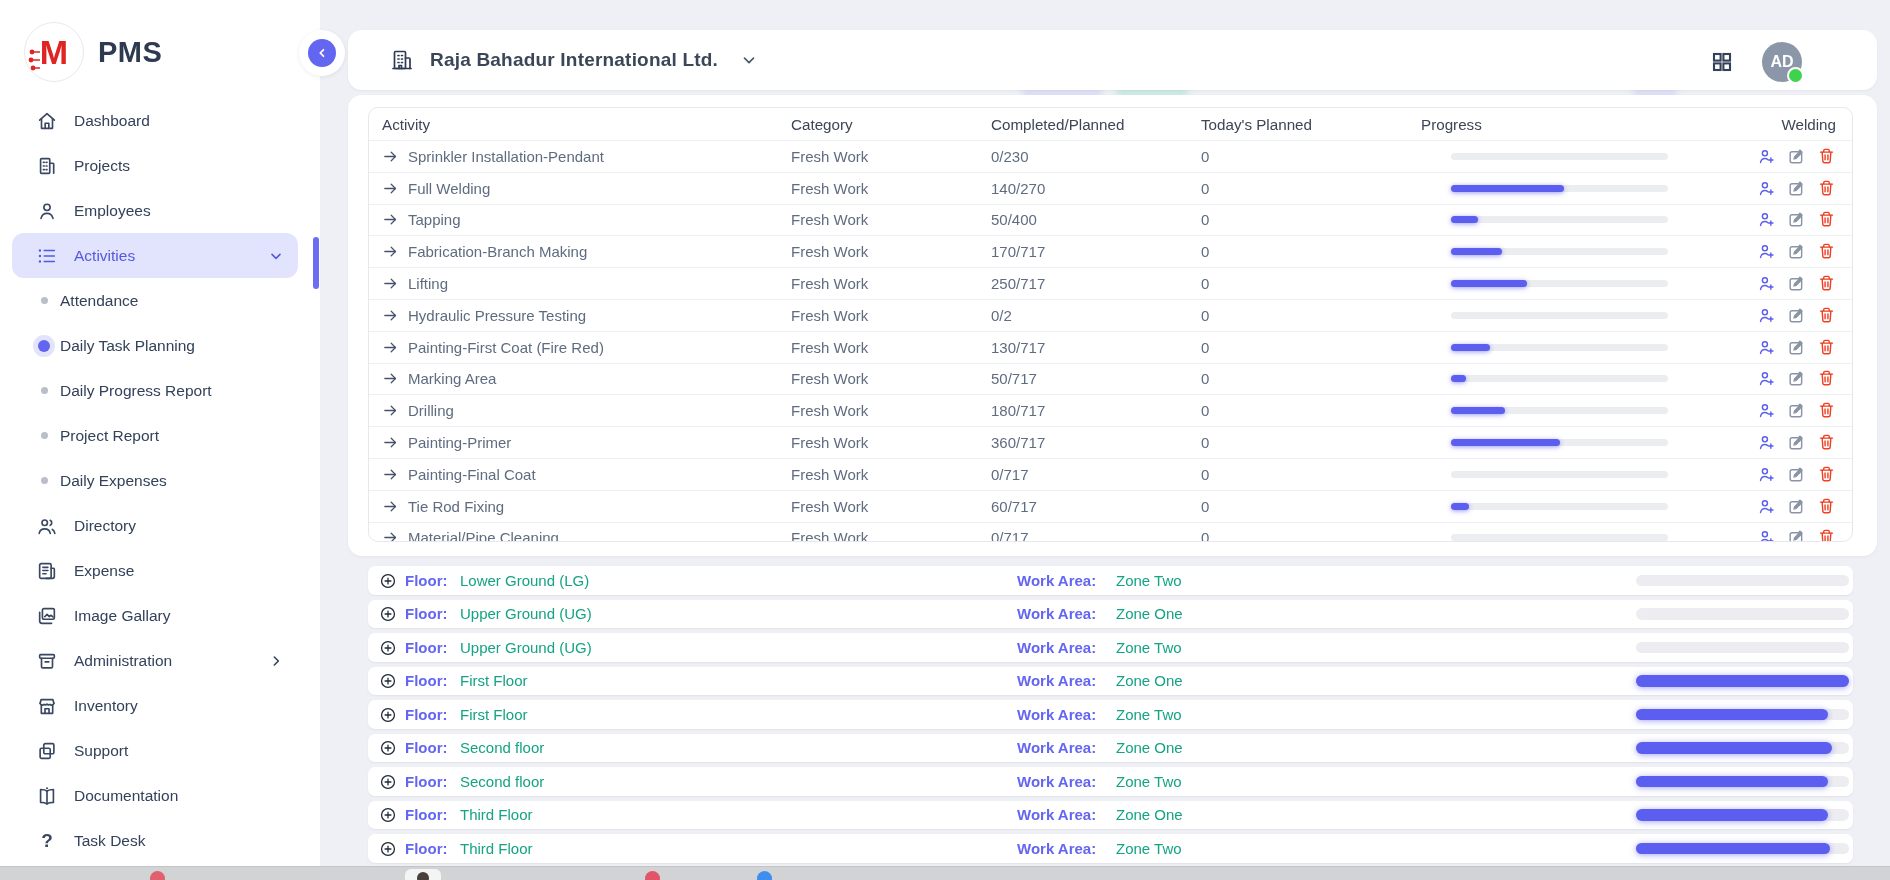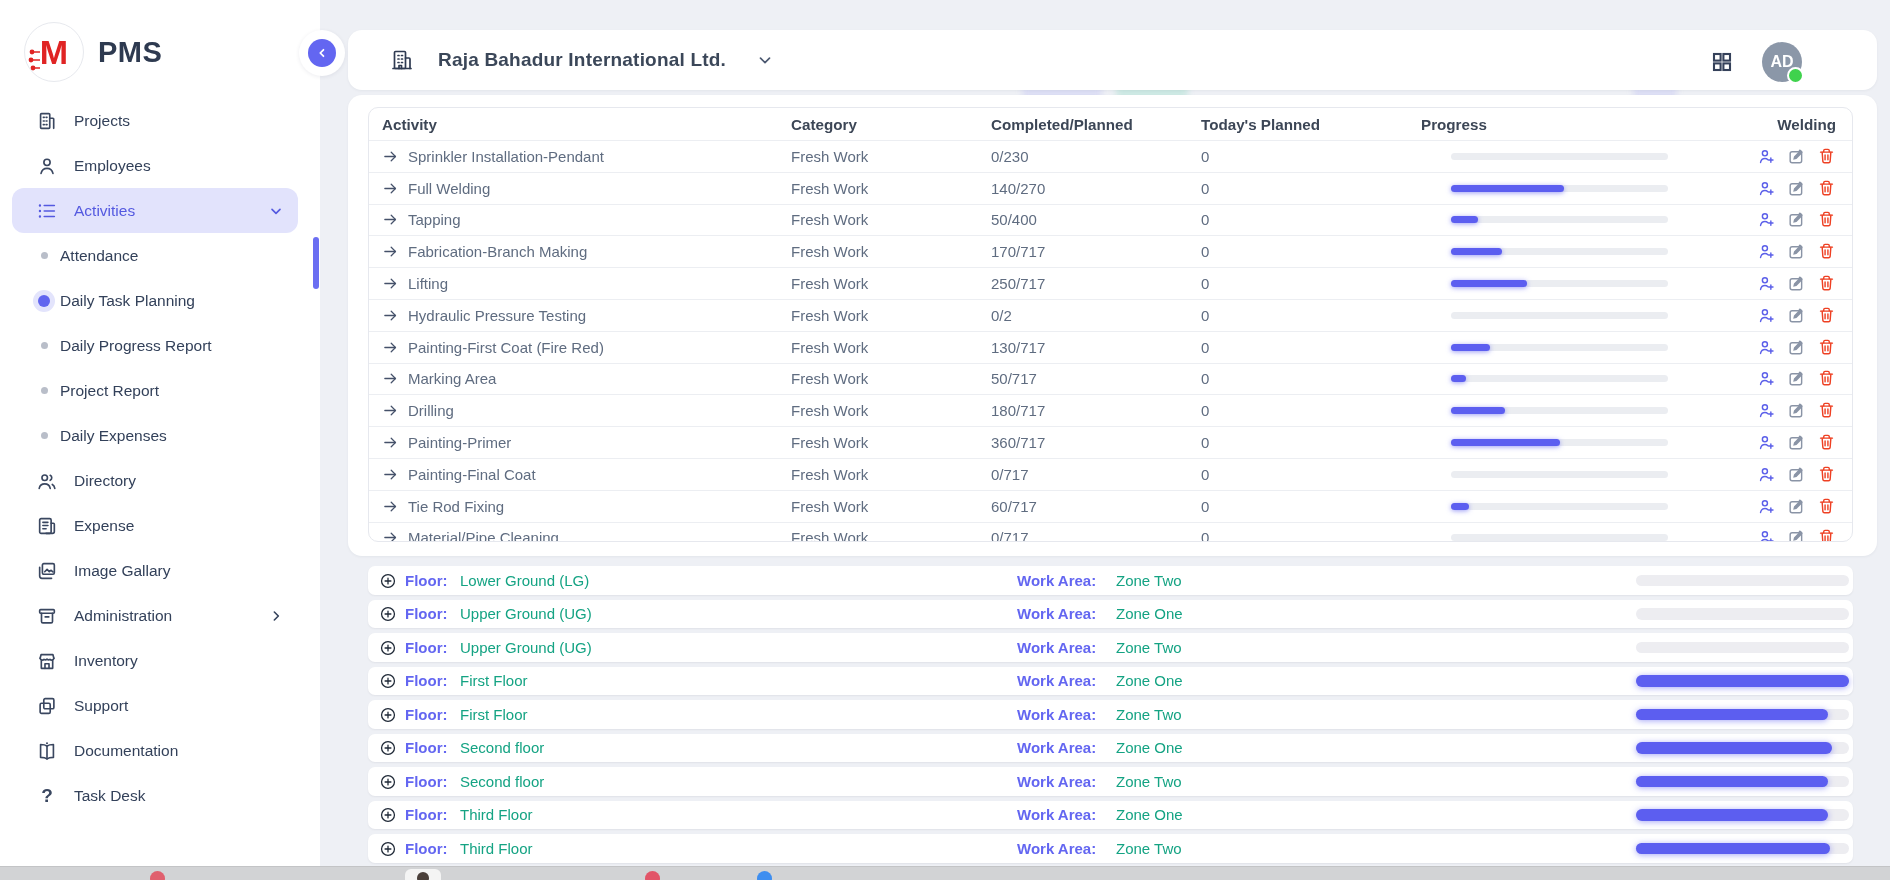--- a/index.html
+++ b/index.html
@@ -34,35 +34,35 @@
   .collapse-btn{width:28px;height:28px;border-radius:50%;background:#6366f1;display:flex;align-items:center;justify-content:center;cursor:pointer;border:none;}
   .collapse-btn svg{width:14px;height:14px;color:#fff;}
   
   .main{position:absolute;left:348px;top:0;width:1542px;height:867px;}
   .blob{position:absolute;height:22px;top:78px;border-radius:6px;filter:blur(3px);z-index:1;}
   .blob1{left:674px;width:80px;background:rgba(99,102,241,.13);}
   .blob2{left:768px;width:72px;background:rgba(16,185,129,.15);}
   .blob3{left:1285px;width:44px;background:rgba(99,102,241,.13);}
   .header-card{position:absolute;left:0;top:30px;width:1529px;height:60px;background:#fff;border-radius:14px;z-index:3;
     box-shadow:0 1px 3px rgba(20,30,60,.05);display:flex;align-items:center;}
-  .company-sel{display:flex;align-items:center;gap:24px;margin-left:42px;cursor:pointer;text-align:right;}
+  .company-sel{display:flex;align-items:center;gap:16px;margin-left:42px;cursor:pointer;text-align:right;}
   .company-sel .icn{width:24px;height:24px;color:#2f3b52;}
   .company-name{font-size:19px;font-weight:bold;color:#3b4759;letter-spacing:.2px;}
   .company-sel .chev{width:18px;height:18px;color:#4b5870;margin-left:6px;display:flex;}
   .header-right{position:absolute;right:75px;top:0;height:64px;display:flex;align-items:center;gap:28px;}
   .grid-btn{width:24px;height:24px;color:#35415a;cursor:pointer;background:none;border:none;padding:0;display:flex;}
   .avatar{width:40px;height:40px;border-radius:50%;background:#8b97a8;color:#fff;font-size:16px;font-weight:bold;
     display:flex;align-items:center;justify-content:center;position:relative;cursor:pointer;}
   .avatar .presence{position:absolute;right:-2px;bottom:-2px;width:13px;height:13px;border-radius:50%;background:#3fd24d;border:2px solid #fff;}
   
   .table-card{position:absolute;left:0;top:95px;width:1529px;height:461px;background:#fff;border-radius:14px;z-index:2;
     box-shadow:0 1px 3px rgba(20,30,60,.05);}
   .table-box{position:absolute;left:20px;top:12px;width:1483px;height:433px;border:1px solid #e6e8ee;border-radius:10px;overflow:hidden;background:#fff;}
   .t-head,.t-row{display:grid;grid-template-columns:422px 200px 210px 220px 270px 1fr;align-items:center;}
-  .t-head{height:32px;color:#3c4656;font-size:15.2px;font-weight:bold;}
+  .t-head{height:32px;color:#3c4656;font-size:15.2px;font-weight:normal;}
   .t-row{height:30.8px;border-top:1px solid #eceef2;color:#5f6c80;font-size:15px;cursor:pointer;}
   .c-activity{display:flex;align-items:center;gap:9px;padding-left:13px;}
   .c-activity .icn{width:17px;height:17px;color:#45516a;flex:0 0 auto;display:flex;}
   .t-head .c-activity{padding-left:13px;}
   .c-center{text-align:left;}
   .c-progress{padding-left:30px;}
   .track{width:217px;height:7px;border-radius:4px;background:#ebedf1;overflow:visible;}
   .fill{height:7px;border-radius:4px;background:#5c5ef0;box-shadow:0 1px 5px rgba(92,94,240,.6);}
   .c-actions{display:flex;justify-content:flex-end;align-items:center;gap:11px;padding-right:16px;}
   .act-btn{width:19px;height:19px;border:none;background:none;padding:0;cursor:pointer;display:flex;}
@@ -102,20 +102,30 @@
           <path d="M6 5h6M5 13h7M7 21h5" stroke="#e02424" stroke-width="1.6"></path>
             </svg></span>
       </div>
     </div>
     <div class="app-name">PMS</div>
   </div>
   <nav class="nav">
       <div class="nav-item">
         <span class="icn">
           <svg viewBox="0 0 24 24" fill="none" stroke="currentColor" stroke-width="1.8" stroke-linecap="round" stroke-linejoin="round">
+            <path d="M4 11l8-7 8 7"></path>
+            <path d="M6 9.5V20h12V9.5"></path>
+            <path d="M10 20v-5.5h4V20"></path>
+          </svg>
+        </span>
+        <span>Dashboard</span>
+      </div>
+      <div class="nav-item">
+        <span class="icn">
+          <svg viewBox="0 0 24 24" fill="none" stroke="currentColor" stroke-width="1.8" stroke-linecap="round" stroke-linejoin="round">
             <rect x="5" y="4" width="10" height="16" rx="1"></rect>
             <path d="M15 9h3.5a.8.8 0 0 1 .8.8V20"></path>
             <path d="M8 8h1M11 8h1M8 12h1M11 12h1M8 16h1M11 16h1"></path>
           </svg>
         </span>
         <span>Projects</span>
       </div>
       <div class="nav-item">
         <span class="icn">
           <svg viewBox="0 0 24 24" fill="none" stroke="currentColor" stroke-width="1.8" stroke-linecap="round" stroke-linejoin="round">

